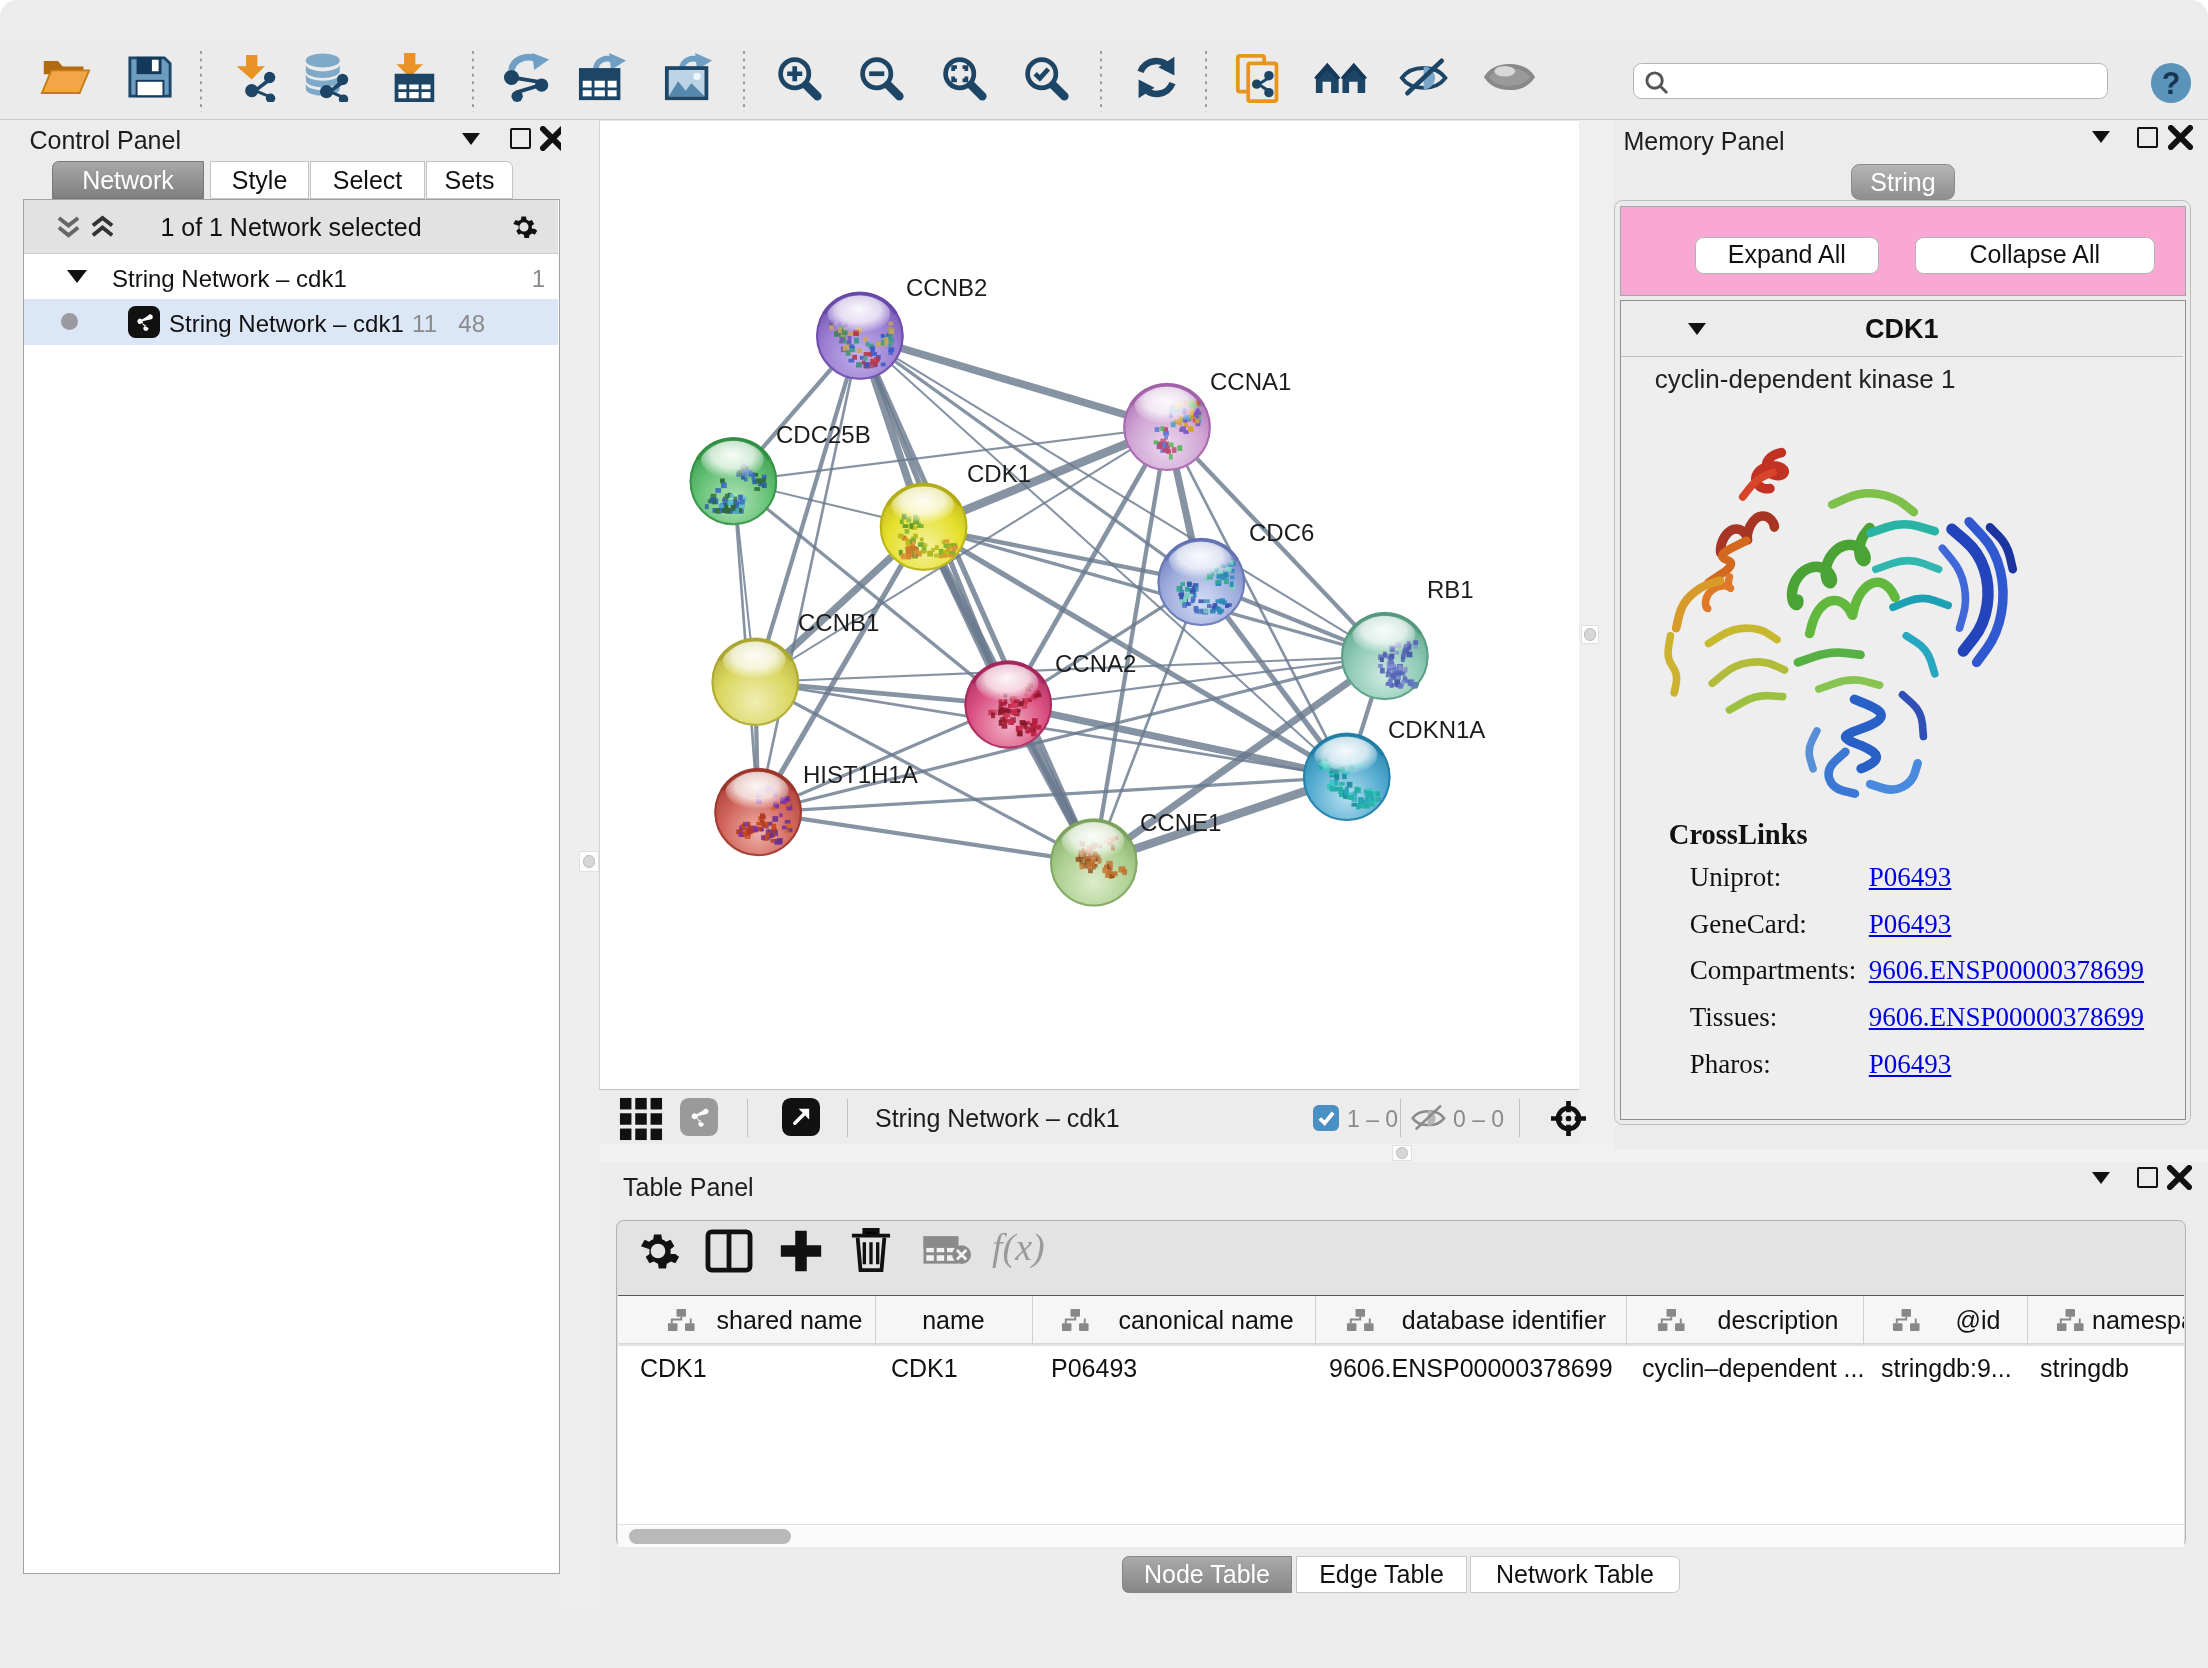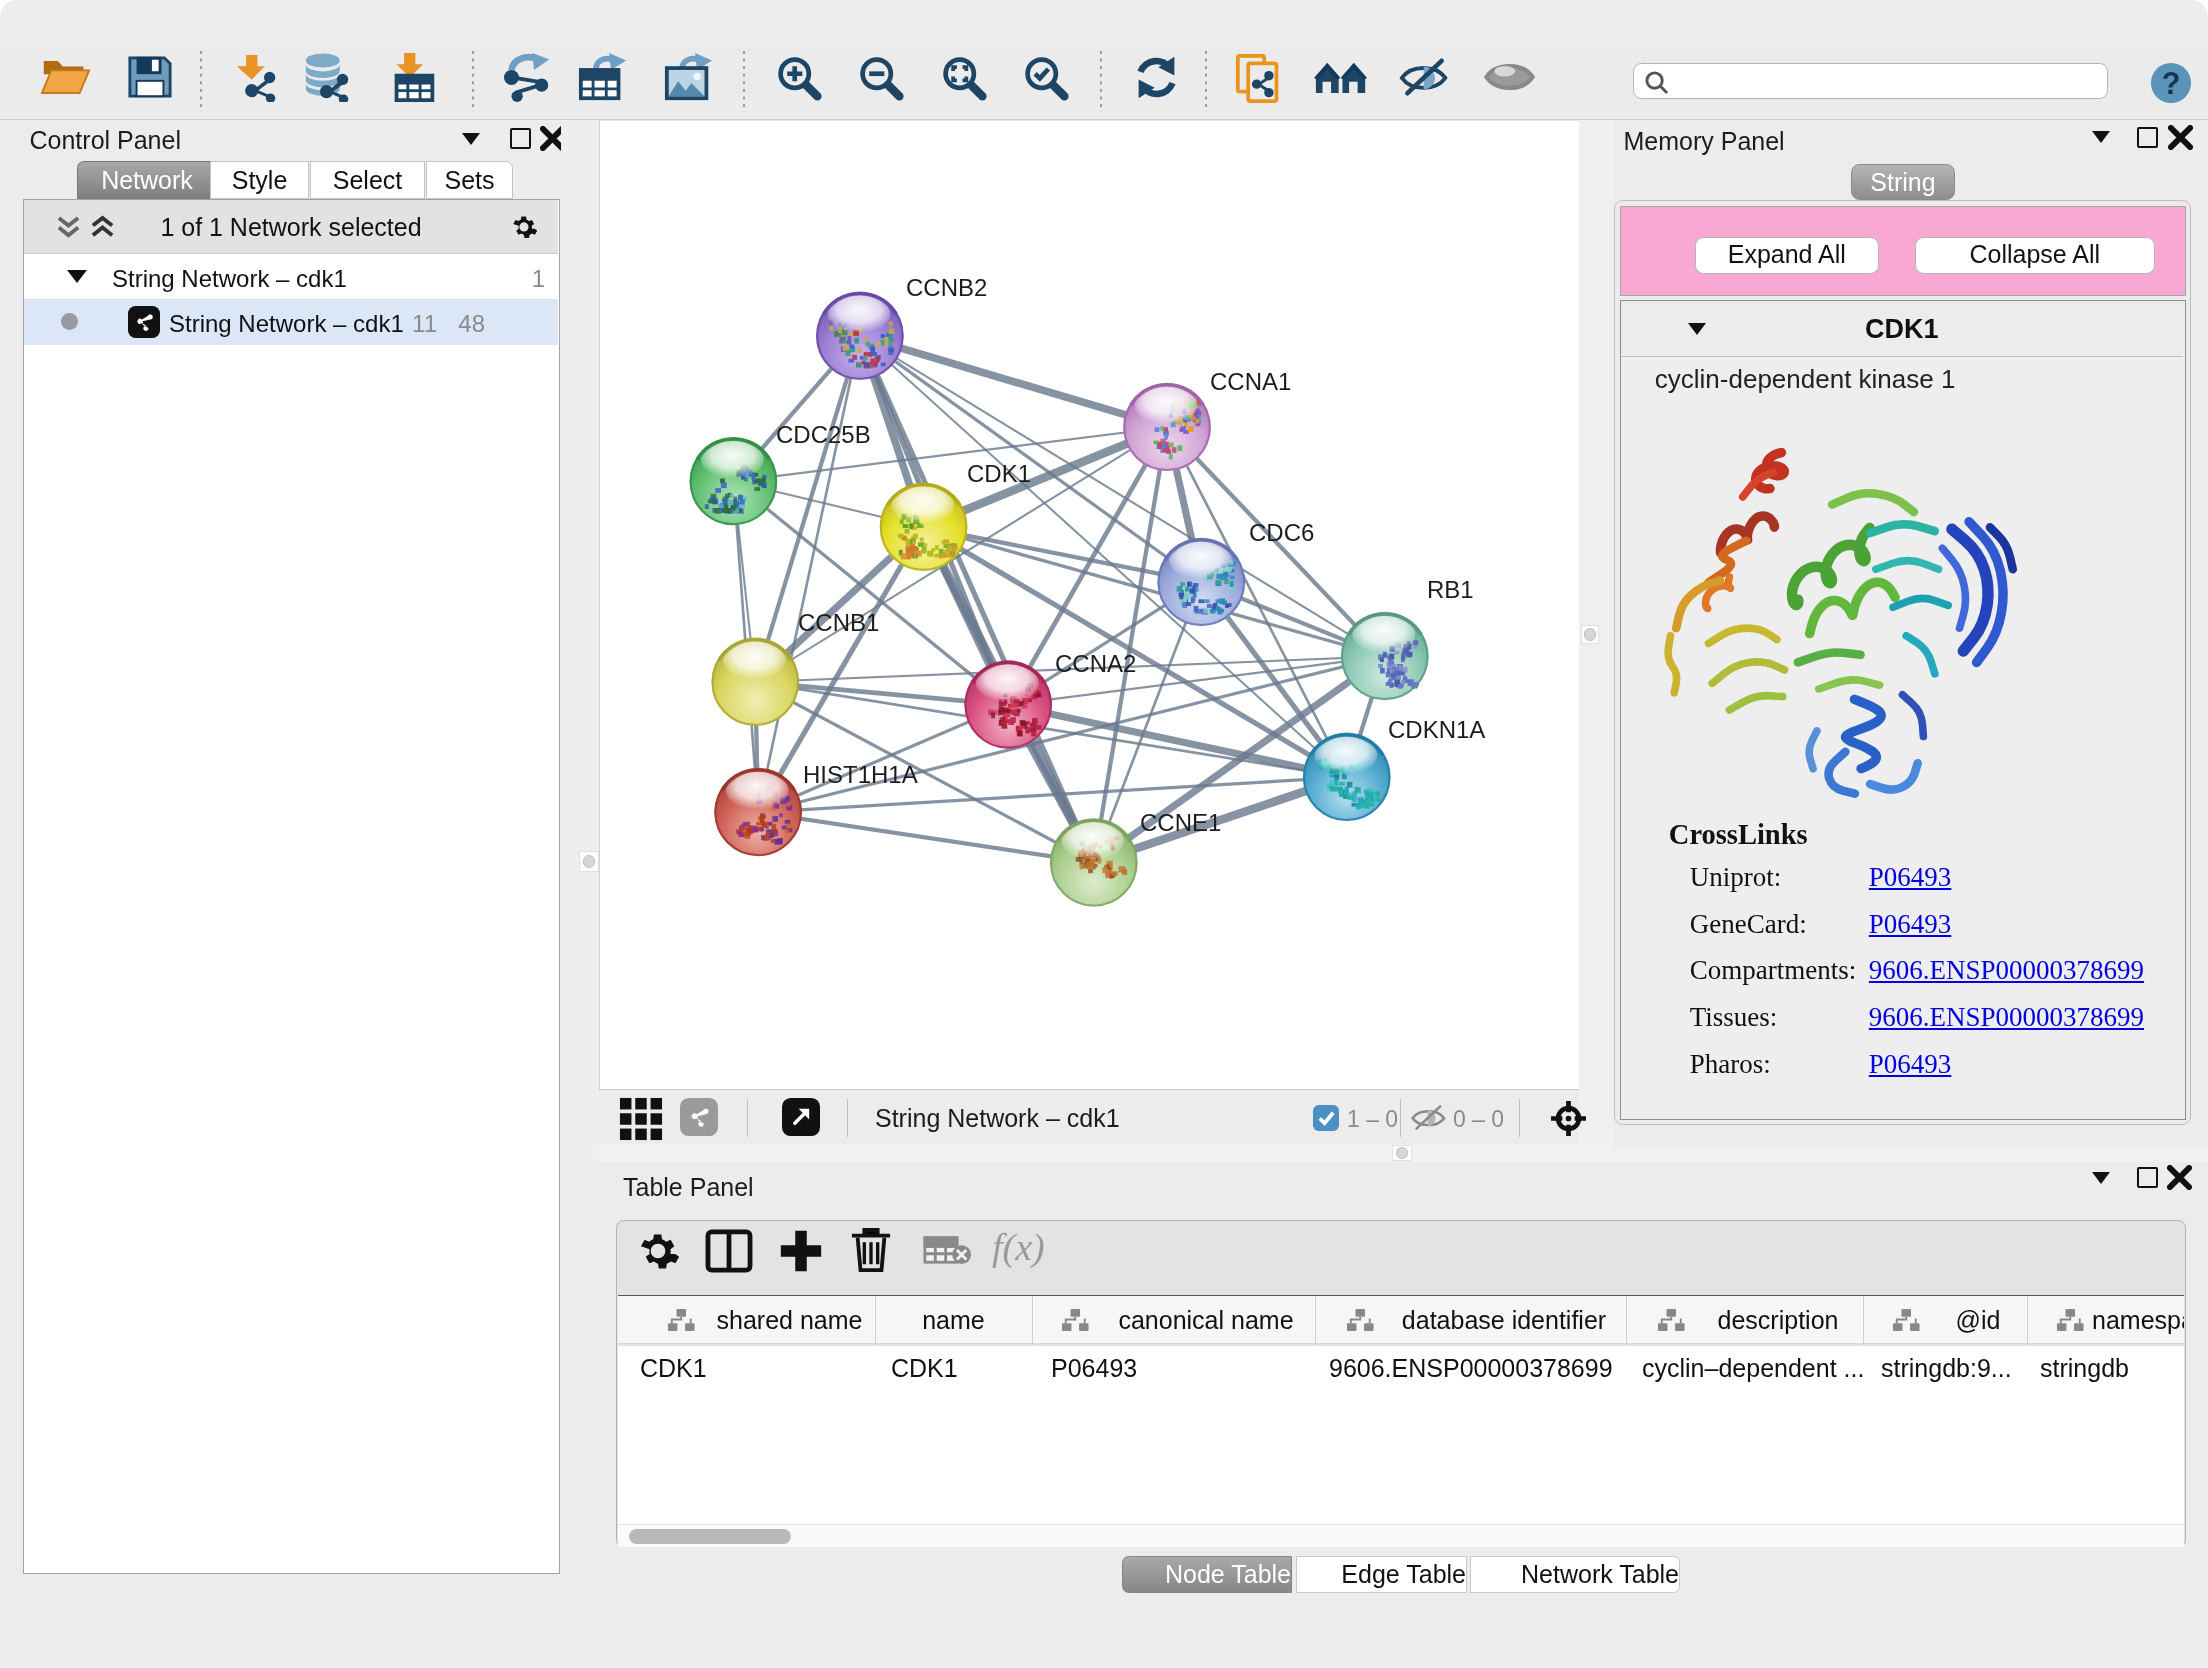--- a/index.html
+++ b/index.html
@@ -41,21 +41,21 @@
 #tpanel{left:599px;top:1162px;width:1609px;height:439px;background:#ececec}
 #tptitle{left:24px;top:10.5px;font-size:25px;color:#1c1c1c}
 #tpbox{left:17px;top:58px;width:1570px;height:327px;background:#e3e3e3;border:1px solid #b0b0b0;border-radius:7.6px}
 #thead{left:1px;top:74px;width:1566px;height:49px;background:#f6f6f6;border-top:1.9px solid #555;border-bottom:1px solid #d8d8d8}
 #trow{left:1px;top:125px;width:1566px;height:46px;background:#fff}
 #twhite{left:1px;top:170px;width:1566px;height:133px;background:#fff}
 #tscroll{left:1px;top:303px;width:1566px;height:23px;background:#fafafa;border-top:1px solid #e2e2e2}
 .thsep{position:absolute;top:0;width:1px;height:49px;background:#cfcfcf}
 .hcol{position:absolute;top:0;height:49px;font-size:25px;color:#111;display:flex;align-items:center;justify-content:center}
 .trtxt{position:absolute;font-size:25px;color:#111;top:7.6px}
-.btab{position:absolute;top:0;height:37px;background:#fff;border:1px solid #c8c8c8;font-size:25px;color:#111;text-align:right;line-height:35px}
+.btab{position:absolute;top:0;height:37px;background:#fff;border:1px solid #c8c8c8;font-size:25px;color:#111;text-align:center;line-height:35px}
 #statusbar{left:0;top:1602px;width:2208px;height:67px;background:#ececec;border-top:1px solid #d0d0d0}
 .sbtn{position:absolute;top:22px;width:55px;height:38px;background:#f7f7f7;border:1.9px solid #b5b5b5;border-radius:2.9px;text-align:center}
 #membtn{left:2048px;top:12.4px;width:142px;height:47px;background:#f8f8f8;border:1.9px solid #adadad}
 .serif{font-family:"Liberation Serif",serif}
 .lnk{color:#0000e0;text-decoration:underline}
 svg{display:block}
 .nlab{position:absolute;font-size:24px;color:#1c1c1c}
 </style></head>
 <body>
 <div id="win">
@@ -202,21 +202,21 @@
       <text x="22" y="33" text-anchor="middle" font-family="Liberation Sans" font-size="32" font-weight="bold" fill="#16364f">?</text>
     </svg>
   </div>
 
   <div id="cptitle" class="abs">Control Panel</div>
   <div class="ptri abs" style="left:462px;top:133px"></div>
   <div class="psq abs" style="left:510px;top:128px"></div>
   <svg class="abs" style="left:540px;top:126px" width="25" height="25" viewBox="0 0 26 26">
       <path d="M3 3 L23 23 M23 3 L3 23" stroke="#111" stroke-width="6" stroke-linecap="round"></path>
     </svg>
-  <div class="tab tabsel abs" style="left:77px;top:161px;width:140px;border-radius:6.7px 0 0 0">Network</div>
+  <div class="tab tabsel abs" style="left:52px;top:161px;width:152px;border-radius:6.7px 0 0 0">Network</div>
   <div class="tab abs" style="left:210px;top:161px;width:99px">Style</div>
   <div class="tab abs" style="left:310px;top:161px;width:115px">Select</div>
   <div class="tab abs" style="left:426px;top:161px;width:87px;border-radius:0 6.7px 0 0">Sets</div>
   <div id="cpbox" class="abs">
     <div id="cphead" class="abs">
       <svg class="abs" style="left:31px;top:15px" width="27" height="25" viewBox="0 0 28 26">
           <path d="M4 3 L14 11 L24 3 M4 13 L14 21 L24 13" stroke="#666" stroke-width="4" fill="none"></path>
         </svg>
       <svg class="abs" style="left:65px;top:15px" width="27" height="25" viewBox="0 0 28 26">
           <path d="M4 11 L14 3 L24 11 M4 21 L14 13 L24 21" stroke="#333" stroke-width="4" fill="none"></path>

